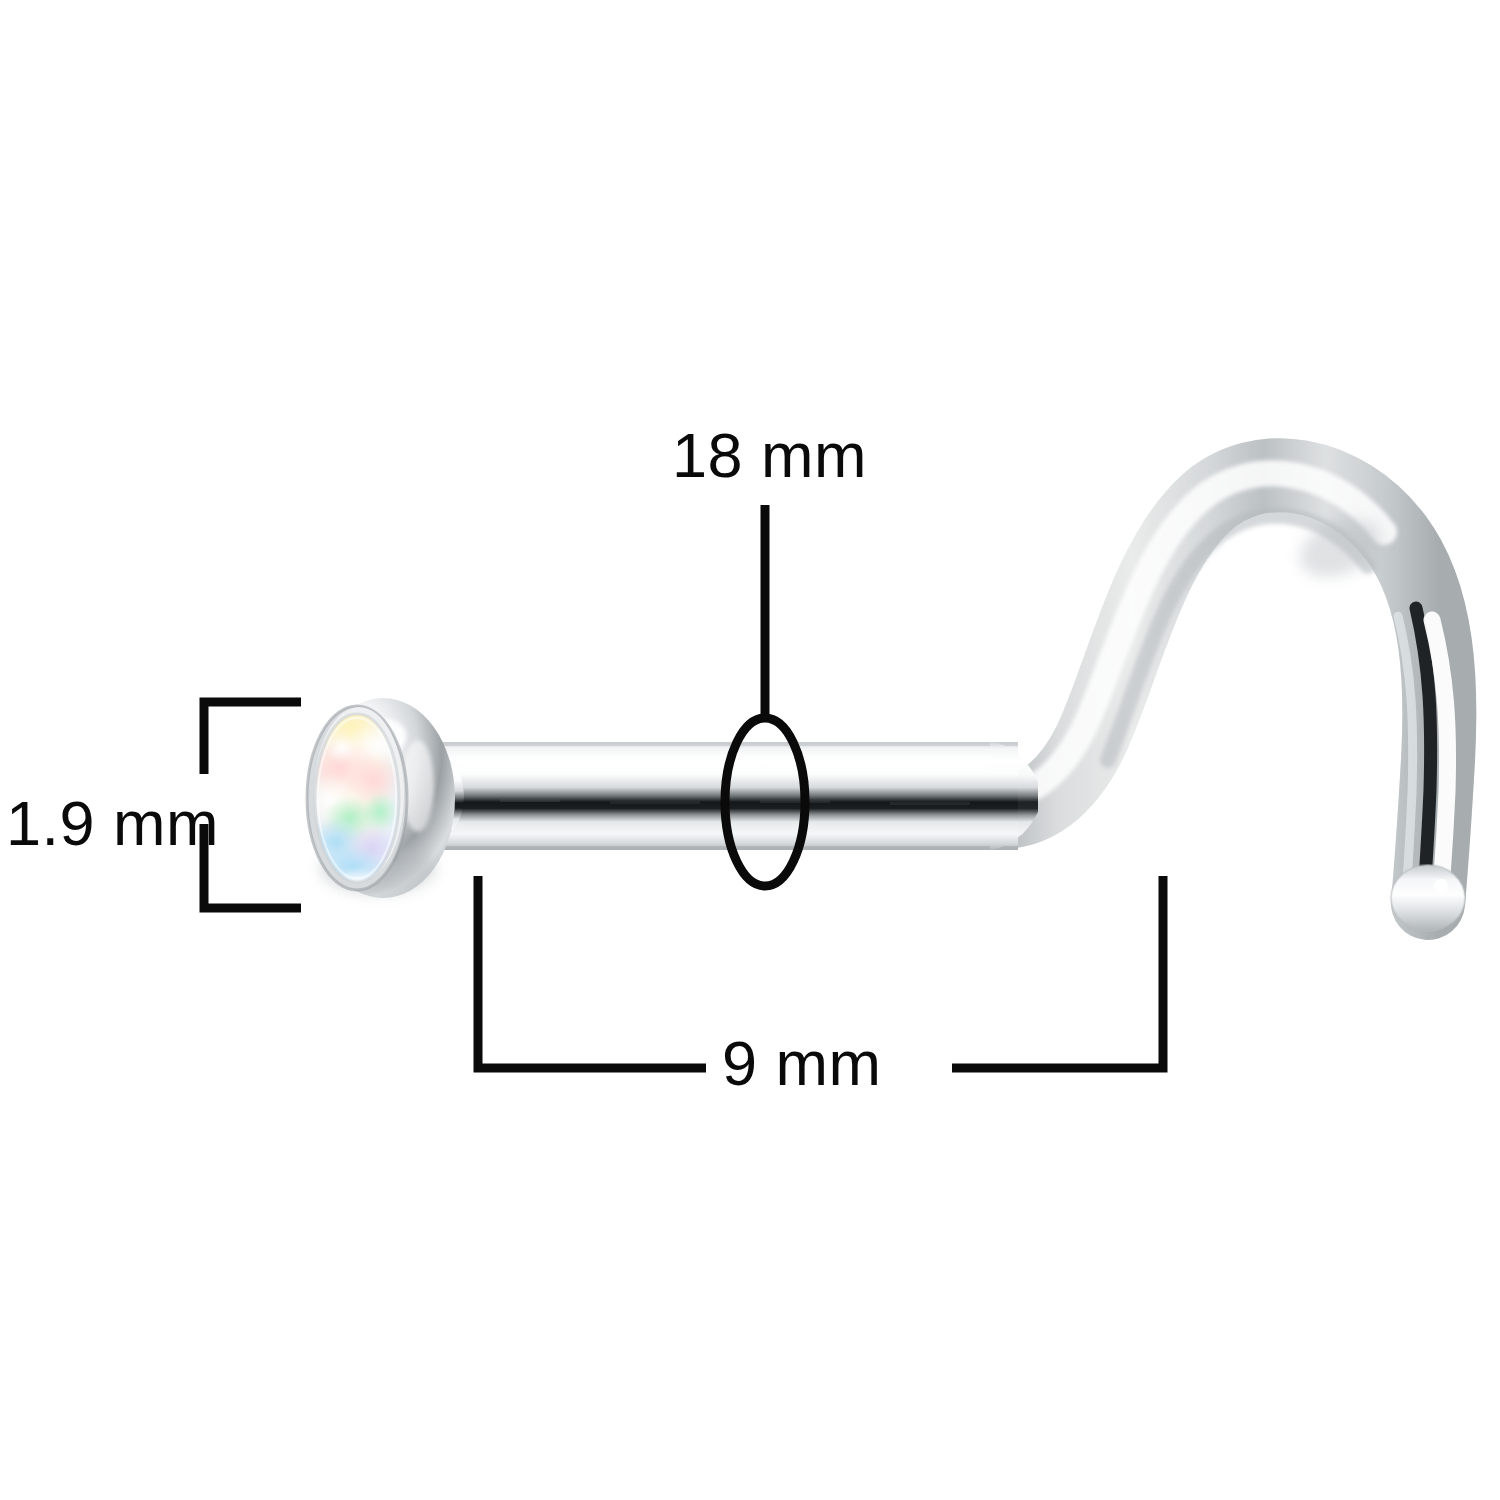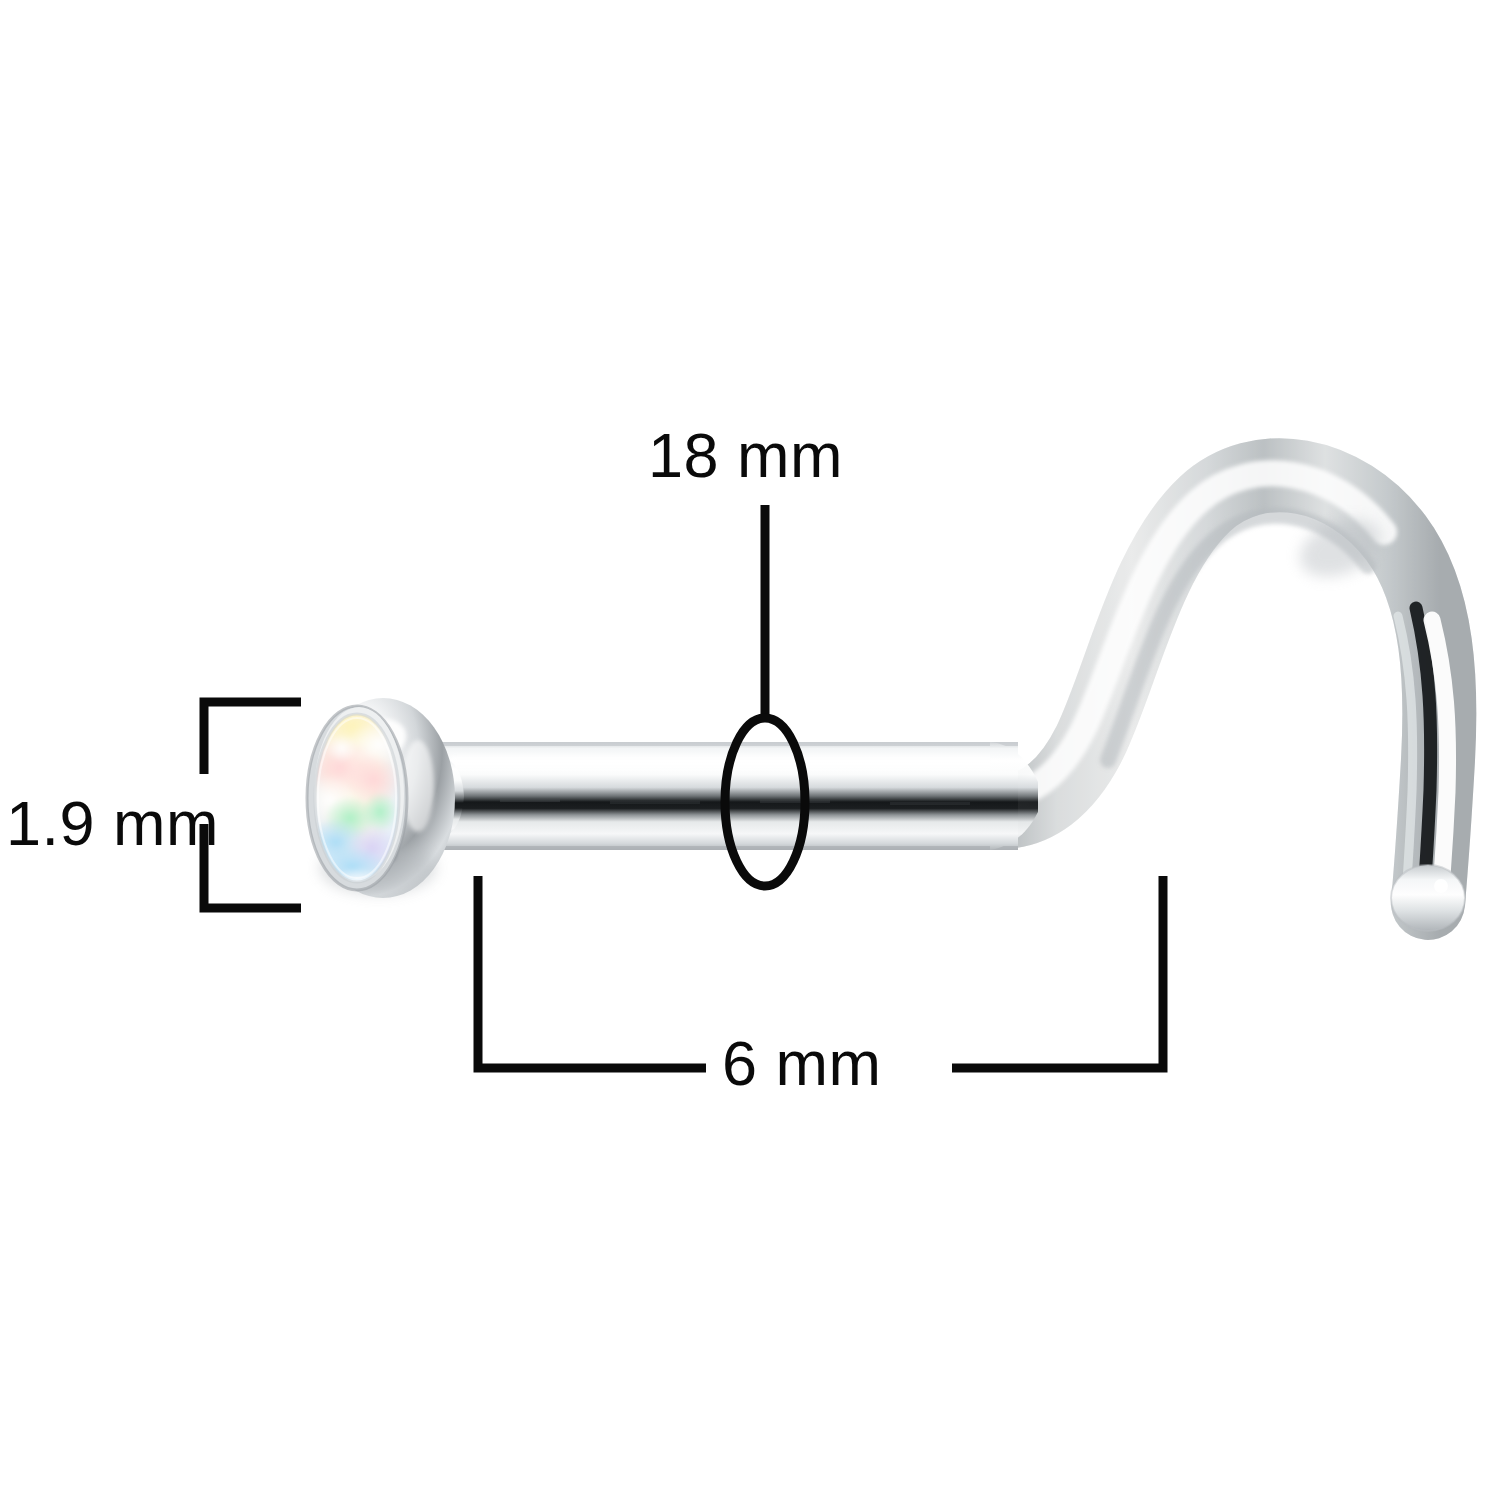--- a/index.html
+++ b/index.html
@@ -28,21 +28,21 @@
     position: absolute;
     color: #0a0a0a;
     font-family: "Liberation Sans", sans-serif;
     font-weight: 400;
     white-space: nowrap;
     letter-spacing: 0.5px;
     line-height: 1;
     user-select: none;
   }
   #label-18mm {
-    left: 648px;
+    left: 672px;
     top: 424px;
     font-size: 63px;
   }
   #label-19mm {
     left: 6px;
     top: 760px;
     font-size: 63px;
     margin-top: 32px;
   }
   #label-7mm {
@@ -273,15 +273,15 @@
         <path d="M 952 1068 L 1163 1068 L 1163 876"></path>
       </g>
 
     </g>
   </svg>
 
   <div class="dim-text" id="label-18mm">18 mm</div>
 
   <div class="dim-text" id="label-19mm">1.9 mm</div>
 
-  <div class="dim-text" id="label-7mm">6 mm</div>
+  <div class="dim-text" id="label-7mm">9 mm</div>
 
 </div>
 
 </body></html>

